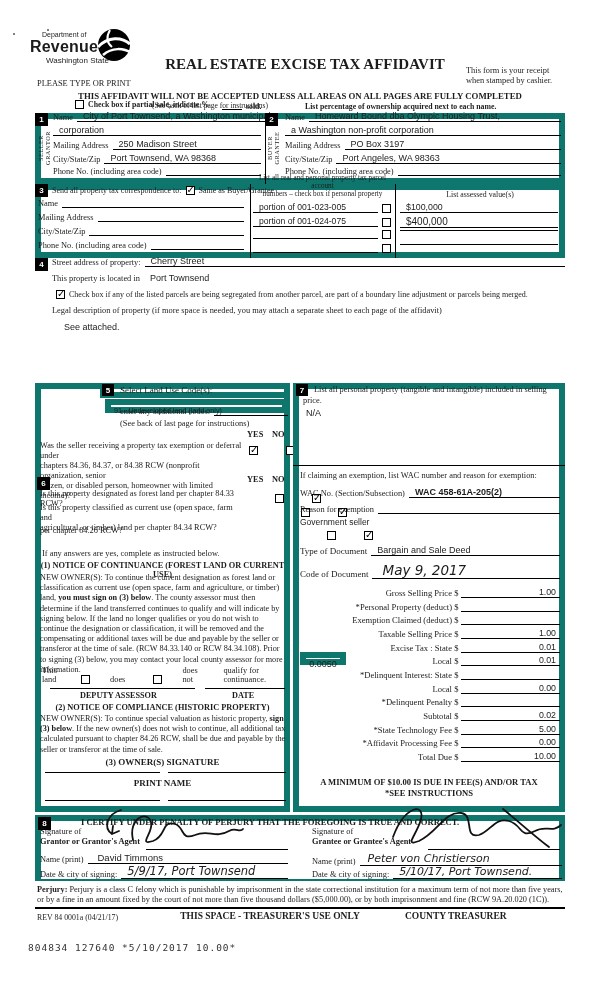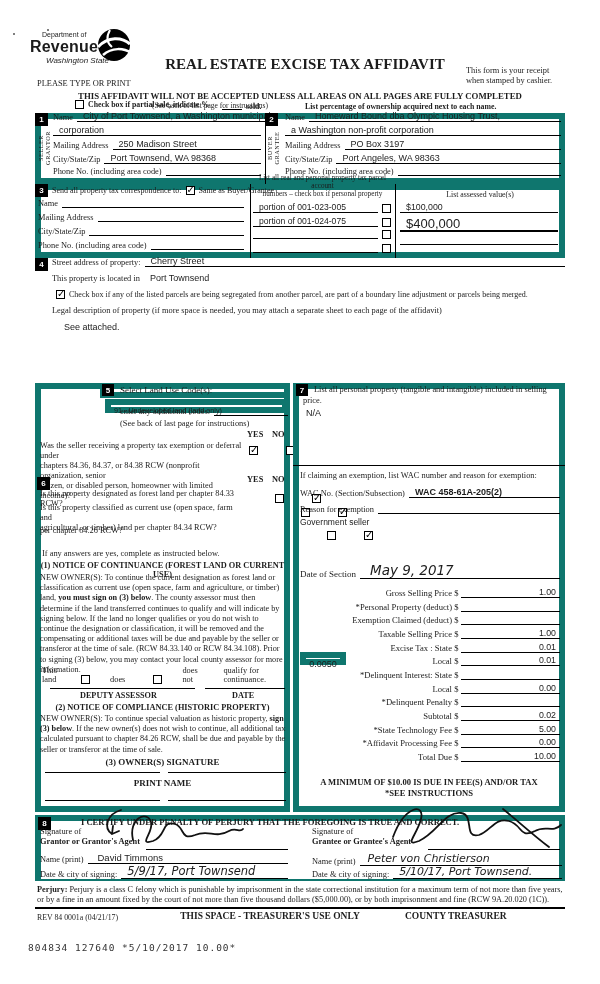--- a/index.html
+++ b/index.html
@@ -1,21 +1,21 @@
 <!DOCTYPE html>
 <html><head>
 <meta charset="utf-8">
 <style>
   * { margin:0; padding:0; box-sizing:border-box; }
   html,body { background:#fff; }
   .page { position:relative; width:600px; height:984px; background:#fff; color:#1c1c1c;
           font-family:"Liberation Serif", serif; overflow:hidden; }
   .abs { position:absolute; }
   .b { font-weight:bold; }
-  .i { font-style:italic; }
+  .i { }
   .ctr { text-align:center; }
   .s7 { font-size:7.2px; line-height:8.2px; }
   .s8 { font-size:8.4px; }
   .s78 { font-size:7.8px; }
   .s9 { font-size:9px; }
   .s10 { font-size:10.5px; }
   .sans { font-family:"Liberation Sans", sans-serif; }
   .mono { font-family:"DejaVu Sans Mono", monospace; }
   .hand { font-family:"DejaVu Sans", sans-serif; font-style:italic; }
   .box { position:absolute; border:6px solid #0f766e; }
@@ -189,21 +189,21 @@
   <div class="frow" style="left:253px;top:244px;width:138px">
     <span class="grow u"></span>
     <span class="cb"></span>
   </div>
 
   <div class="abs ctr s78" style="left:397px;top:190px;width:166px">List assessed value(s)</div>
   <div class="frow" style="left:400px;top:202px;width:158px">
     <span class="grow u val" style="font-size:8.8px">$100,000</span>
   </div>
   <div class="frow" style="left:400px;top:216px;width:158px">
-    <span class="grow u val" style="font-size:13px">$400,000</span>
+    <span class="grow u val" style="font-size:10px">$400,000</span>
   </div>
   <div class="frow" style="left:400px;top:230px;width:158px">
     <span class="grow u"></span>
   </div>
   <div class="frow" style="left:400px;top:244px;width:158px">
     <span class="grow u"></span>
   </div>
 
   
   <div class="badge" style="left:35px;top:258px">4</div>
@@ -311,22 +311,26 @@
   <div class="frow" style="left:300px;top:487px;width:260px">
     <span class="lab">WAC No. (Section/Subsection)</span>
     <span class="grow u val b">WAC 458-61A-205(2)</span>
   </div>
   <div class="frow" style="left:300px;top:505px;width:260px">
     <span class="lab">Reason for exemption</span>
     <span class="grow u"></span>
   </div>
   <div class="abs sans" style="left:300px;top:517px;font-size:8.5px">Government seller</div>
 
+  <div class="frow" style="left:300px;top:545px;width:260px">
+    <span class="lab" style="font-size:9px">Type of Document</span>
+    <span class="grow u val">Bargain and Sale Deed</span>
+  </div>
   <div class="frow" style="left:300px;top:561px;width:260px;height:18px">
-    <span class="lab" style="font-size:9px">Date of Section</span>
+    <span class="lab" style="font-size:9px">Code of Document</span>
     <span class="grow u hand" style="font-size:13.5px;padding-left:10px;white-space:nowrap">May 9, 2017</span>
   </div>
 
   <div class="mrow" style="top:586px">
     <span class="mlabel">Gross Selling Price</span>
     <span class="mdollar">$</span>
     <span class="mline">1.00</span>
   </div>
   <div class="mrow" style="top:600px">
     <span class="mlabel">*Personal Property (deduct)</span>

